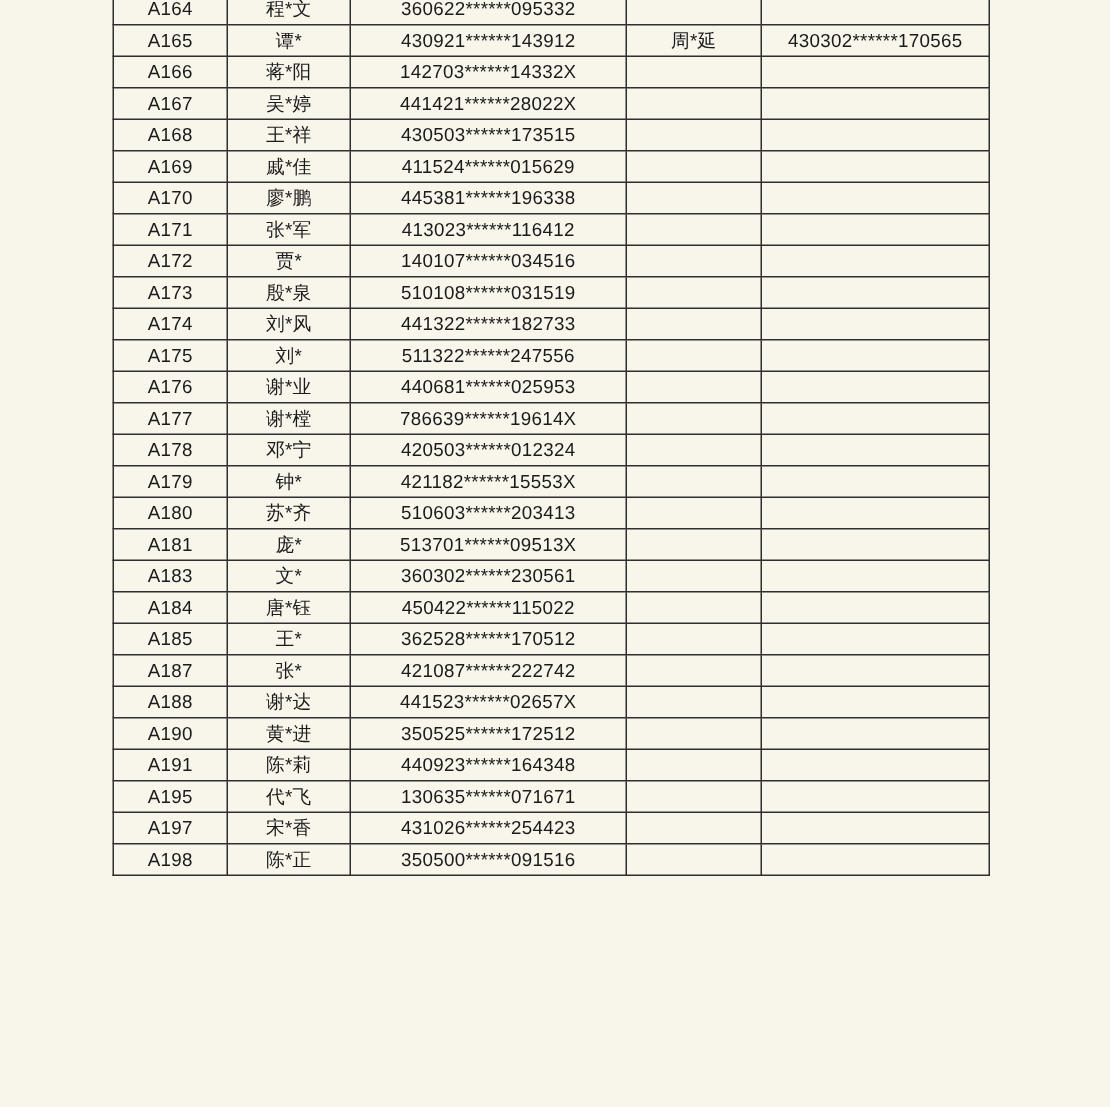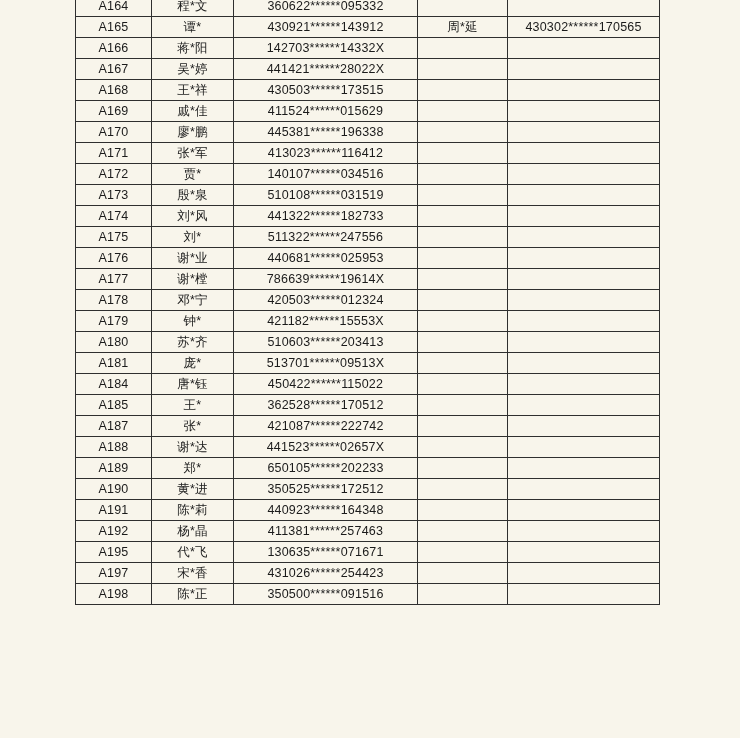--- a/index.html
+++ b/index.html
@@ -179,20 +179,27 @@
     <td class="cell-second-id"></td>
   </tr>
         <tr>
     <td class="cell-code">A181</td>
     <td class="cell-name">庞*</td>
     <td class="cell-id-number">513701******09513X</td>
     <td class="cell-second-name"></td>
     <td class="cell-second-id"></td>
   </tr>
         <tr>
+    <td class="cell-code">A183</td>
+    <td class="cell-name">文*</td>
+    <td class="cell-id-number">360302******230561</td>
+    <td class="cell-second-name"></td>
+    <td class="cell-second-id"></td>
+  </tr>
+        <tr>
     <td class="cell-code">A184</td>
     <td class="cell-name">唐*钰</td>
     <td class="cell-id-number">450422******115022</td>
     <td class="cell-second-name"></td>
     <td class="cell-second-id"></td>
   </tr>
         <tr>
     <td class="cell-code">A185</td>
     <td class="cell-name">王*</td>
     <td class="cell-id-number">362528******170512</td>
@@ -207,44 +214,30 @@
     <td class="cell-second-id"></td>
   </tr>
         <tr>
     <td class="cell-code">A188</td>
     <td class="cell-name">谢*达</td>
     <td class="cell-id-number">441523******02657X</td>
     <td class="cell-second-name"></td>
     <td class="cell-second-id"></td>
   </tr>
         <tr>
-    <td class="cell-code">A189</td>
-    <td class="cell-name">郑*</td>
-    <td class="cell-id-number">650105******202233</td>
-    <td class="cell-second-name"></td>
-    <td class="cell-second-id"></td>
-  </tr>
-        <tr>
     <td class="cell-code">A190</td>
     <td class="cell-name">黄*进</td>
     <td class="cell-id-number">350525******172512</td>
     <td class="cell-second-name"></td>
     <td class="cell-second-id"></td>
   </tr>
         <tr>
     <td class="cell-code">A191</td>
     <td class="cell-name">陈*莉</td>
     <td class="cell-id-number">440923******164348</td>
-    <td class="cell-second-name"></td>
-    <td class="cell-second-id"></td>
-  </tr>
-        <tr>
-    <td class="cell-code">A192</td>
-    <td class="cell-name">杨*晶</td>
-    <td class="cell-id-number">411381******257463</td>
     <td class="cell-second-name"></td>
     <td class="cell-second-id"></td>
   </tr>
         <tr>
     <td class="cell-code">A195</td>
     <td class="cell-name">代*飞</td>
     <td class="cell-id-number">130635******071671</td>
     <td class="cell-second-name"></td>
     <td class="cell-second-id"></td>
   </tr>

